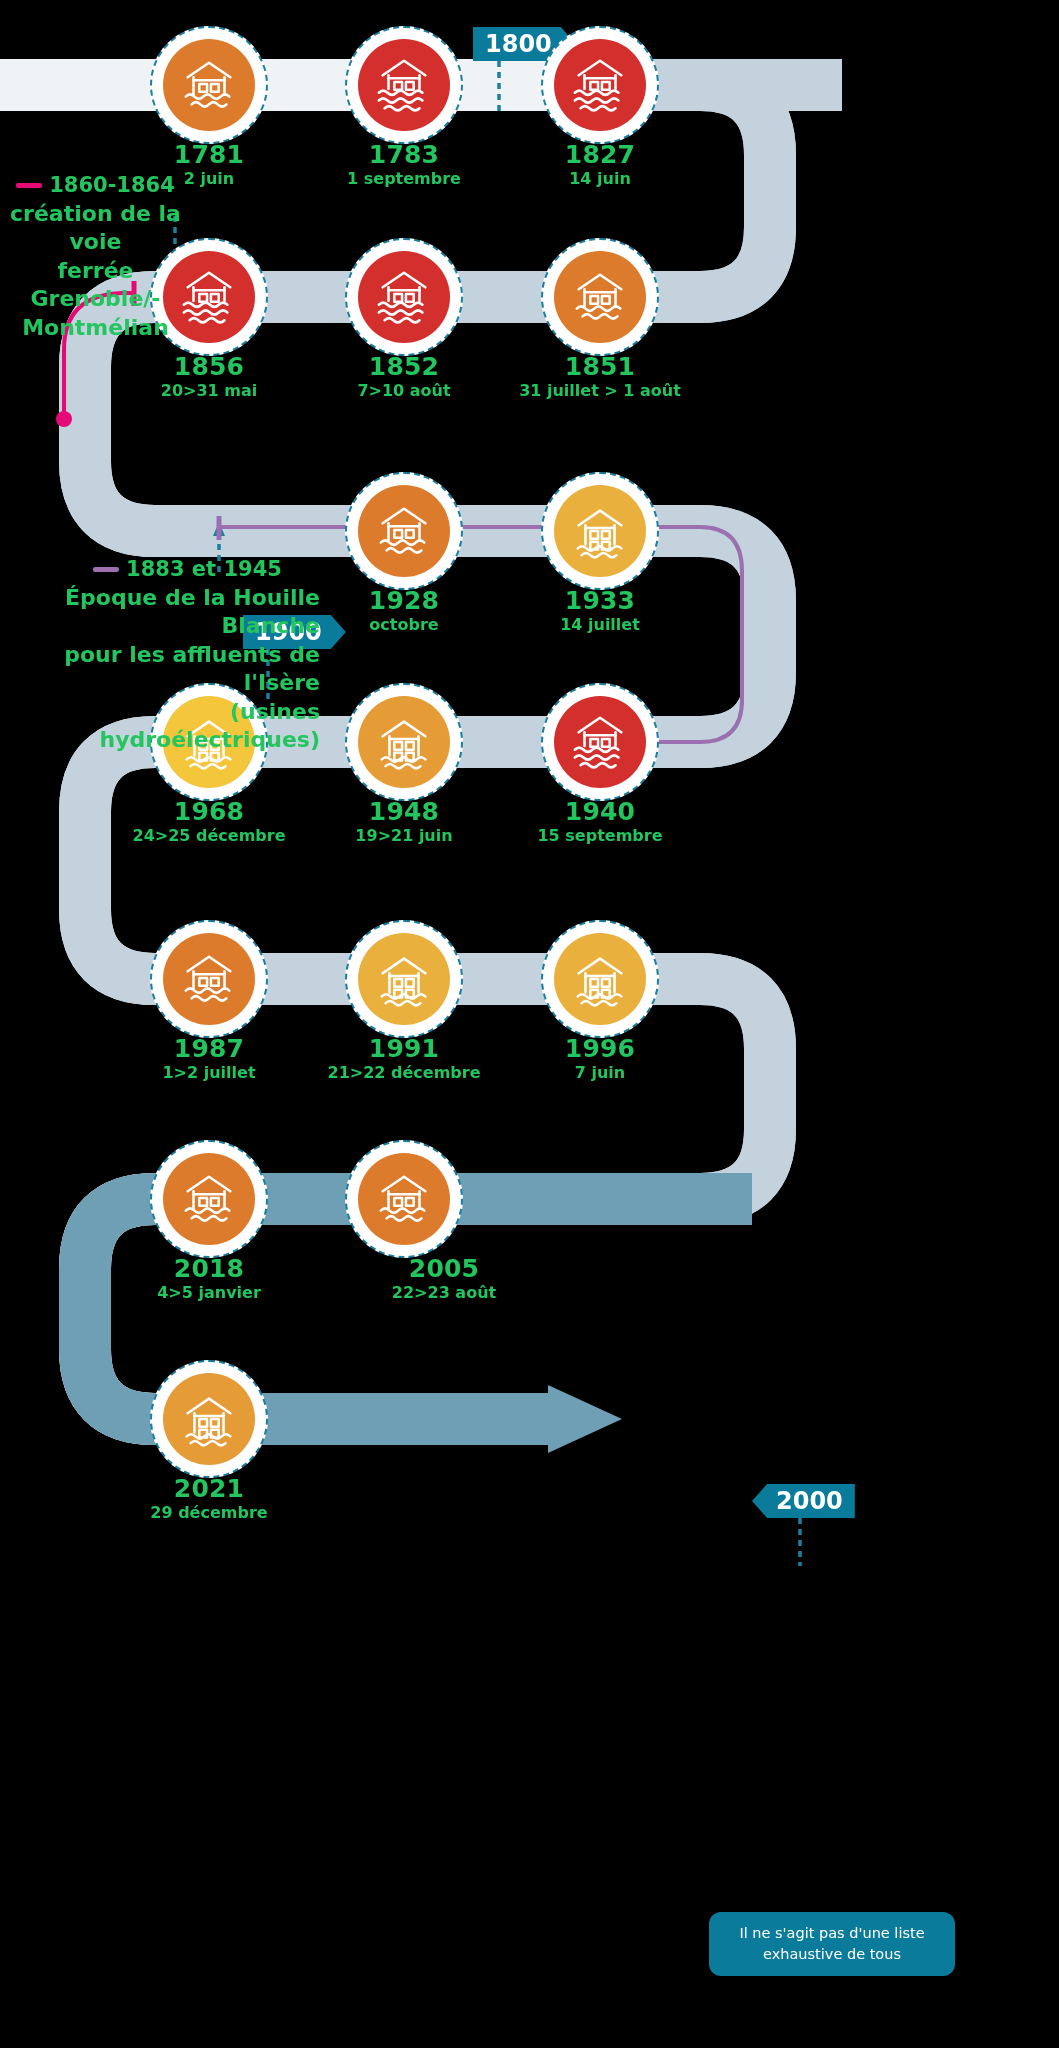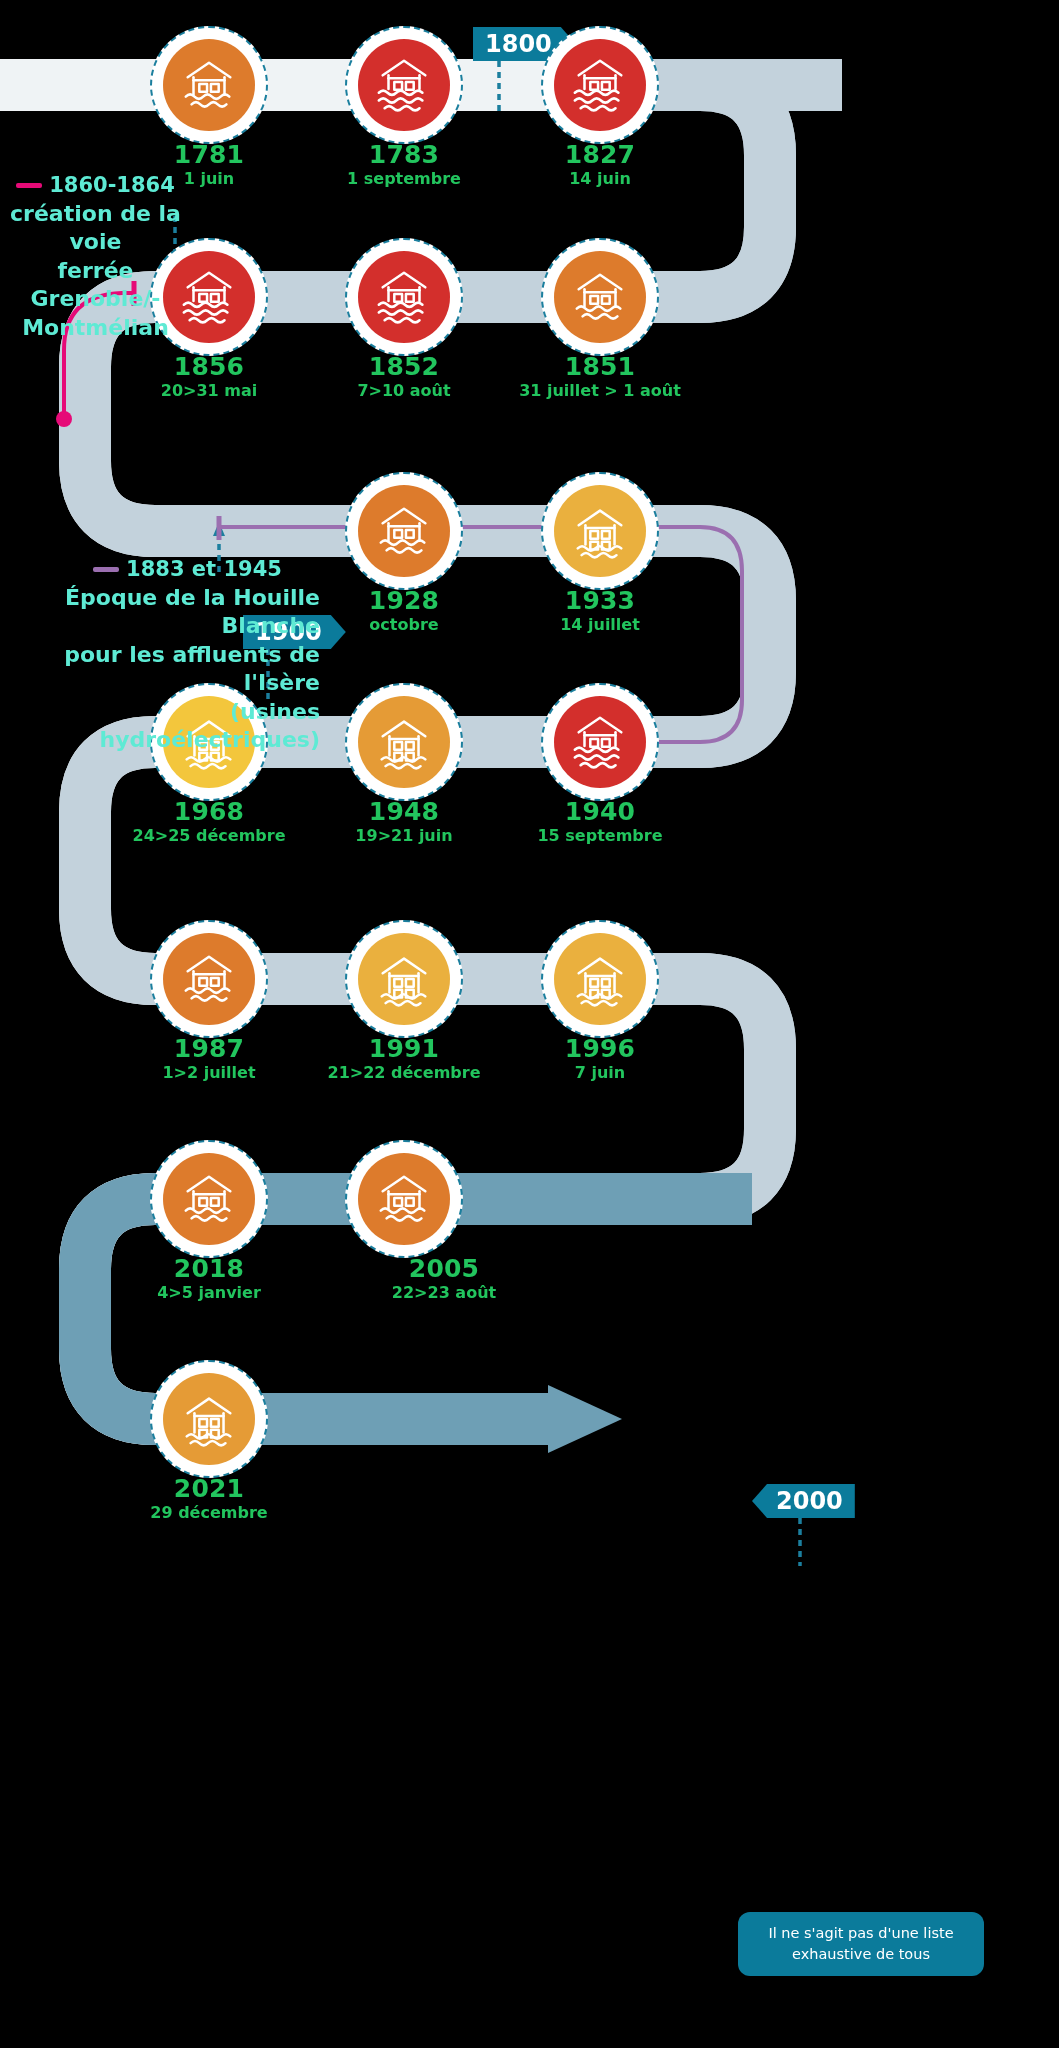--- a/index.html
+++ b/index.html
@@ -76,21 +76,21 @@
     justify-content: center;
     padding: 0 12px;
     white-space: nowrap;
   }
   .flag.right { clip-path: polygon(0 0, calc(100% - 15px) 0, 100% 50%, calc(100% - 15px) 100%, 0 100%); padding-right: 24px; }
   .flag.left  { clip-path: polygon(15px 0, 100% 0, 100% 100%, 15px 100%, 0 50%); padding-left: 24px; }
 
   
   .annot {
     position: absolute;
-    color: #5eead4;
+    color: #22c55e;
     text-align: center;
     line-height: 1.25;
   }
   .annot .hd {
     font-size: 21px;
     font-weight: 800;
     white-space: nowrap;
     display: flex;
     align-items: center;
     justify-content: center;
@@ -111,21 +111,20 @@
   
   .note {
     position: absolute;
     background: #0b7b9b;
     color: #ffffff;
     border-radius: 12px;
     font-size: 14.5px;
     line-height: 1.45;
     text-align: center;
     padding: 11px 16px;
-    margin-left: 29px;
   }
 </style>
 </head>
 <body>
 
 <div id="stage">
 
   <svg id="trackLayer" viewBox="0 0 1059 2048" xmlns="http://www.w3.org/2000/svg">
     <defs>
       <clipPath id="clipPale">
@@ -231,21 +230,21 @@
           <rect x="22" y="31" width="8" height="8"></rect>
             <rect x="34" y="31" width="8" height="8"></rect>
           <path d="M8 44 q4.5 -4.5 9 0 t9 0 t9 0 t9 0 t9 0"></path>
           <path d="M14 52 q4.5 -4.5 9 0 t9 0 t9 0 t9 0"></path>
         </g>
       </svg>
     </div>
   </div>
   <div class="nodeLabel" style="left:209px; top:142px;">
     <div class="yr">1781</div>
-    <div class="dt">1 juin</div>
+    <div class="dt">2 juin</div>
   </div>
 
   <div class="node" style="left:404px; top:85px;">
     <div class="ring"></div>
     <div class="disc" style="background:#d32f2c;">
       <svg viewBox="0 0 64 64">
         <g fill="none" stroke="#fff" stroke-width="2.6" stroke-linecap="round" stroke-linejoin="round">
           <path d="M10 22 L32 7 L54 22"></path>
             <path d="M16 22 L16 36"></path>
             <path d="M48 22 L48 36"></path>

